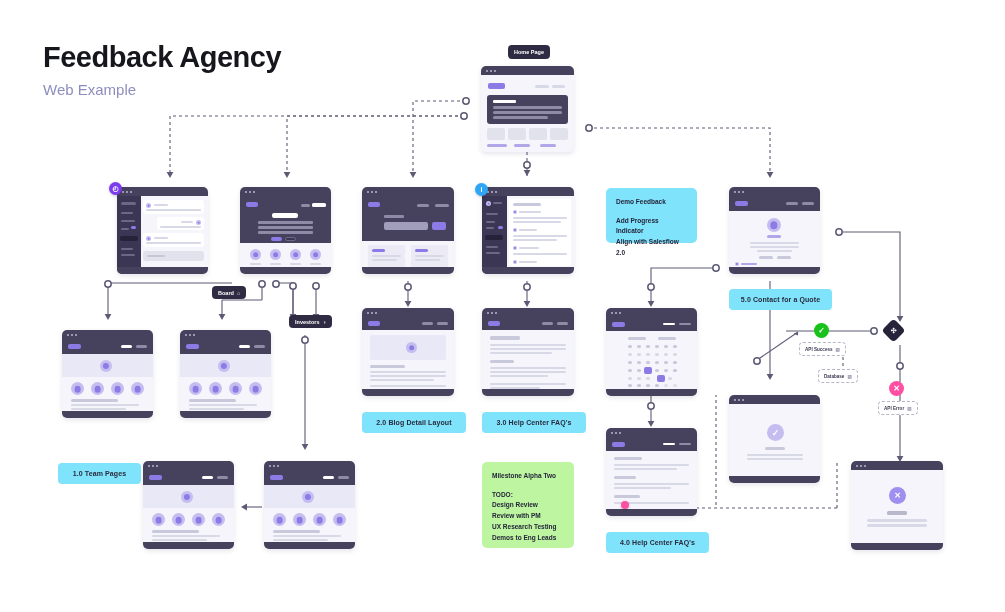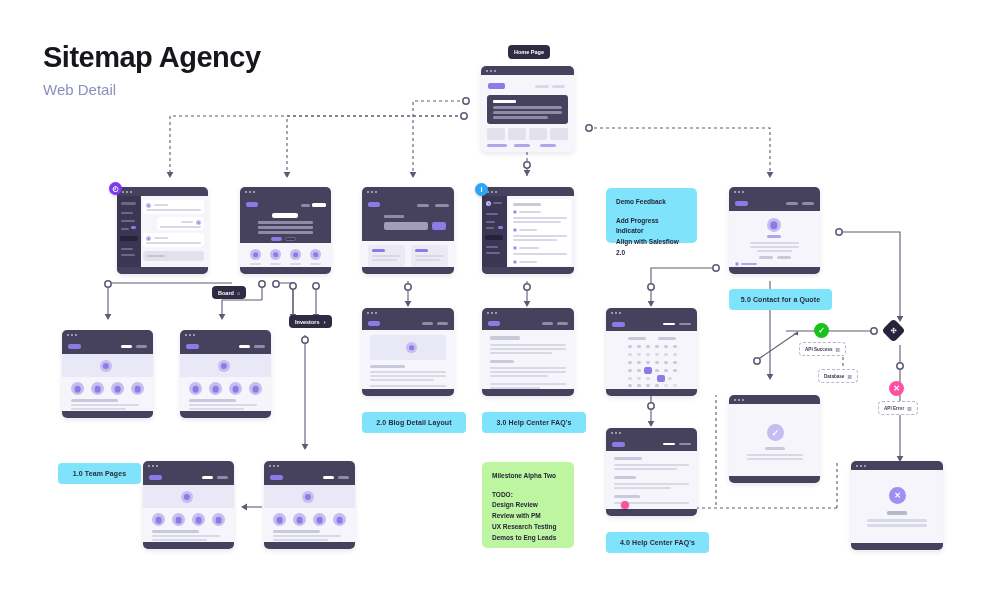--- a/index.html
+++ b/index.html
@@ -138,22 +138,22 @@
       <circle cx="839" cy="232" r="3.2"></circle>
       <circle cx="874" cy="331" r="3.2"></circle>
       <circle cx="900" cy="366" r="3.2"></circle>
       <circle cx="757" cy="361" r="3.2"></circle>
       <circle cx="627" cy="508" r="3.2"></circle>
       <circle cx="305" cy="340" r="3.2"></circle>
       <circle cx="108" cy="284" r="3.2"></circle>
     </g>
   </svg>
 
-  <div class="title">Sitemap Agency</div>
-  <div class="subtitle">Web Detail</div>
+  <div class="title">Feedback Agency</div>
+  <div class="subtitle">Web Example</div>
 
   <div class="chip-dark" style="left:508px;top:45px;height:14px;">
     <span>Home Page</span>
   </div>
 
   <div class="wf" style="left:481px;top:66px;width:93px;height:86px;">
     <div class="topbar">
         <i></i>
         <i></i>
         <i></i>

